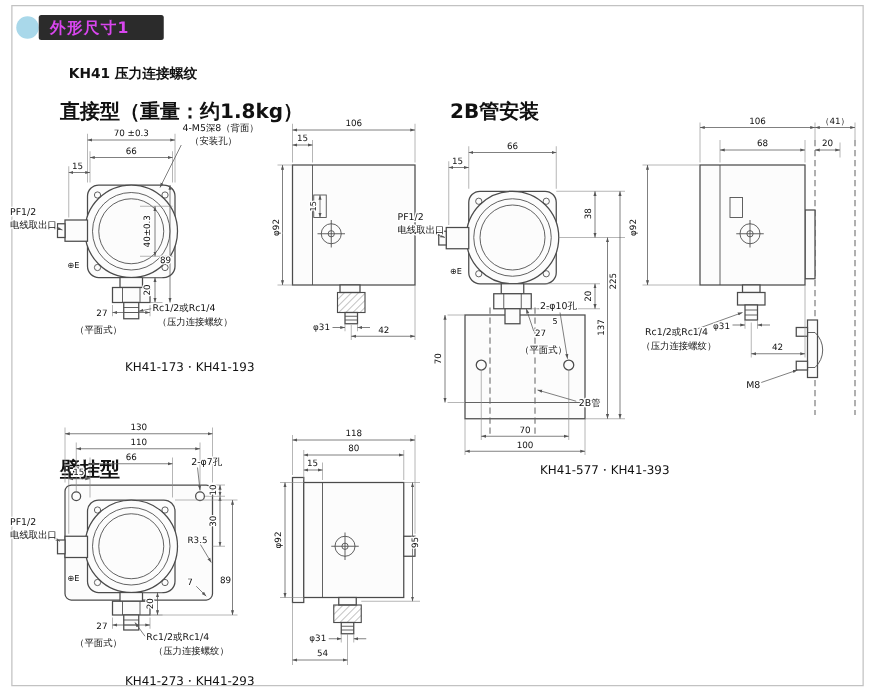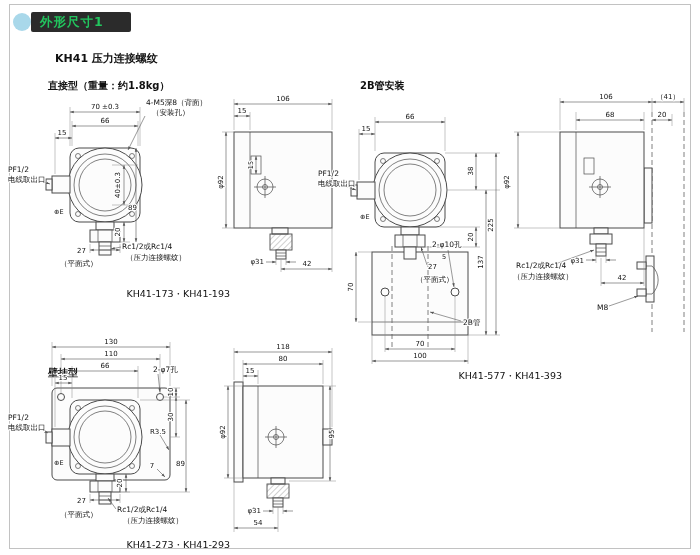--- a/index.html
+++ b/index.html
@@ -1,24 +1,24 @@
 <!DOCTYPE html>
 <html><head>
 <meta charset="utf-8">
 <style>
   * { margin:0; padding:0; box-sizing:border-box; }
   html,body { width:700px; height:555px; }
   body { background:#ffffff; font-family:"DejaVu Sans","Liberation Sans",sans-serif; color:#111; }
   .page { position:relative; width:700px; height:555px; background:#fff; overflow:hidden; }
   .hdr-dot { position:absolute; left:13px; top:13px; width:18px; height:18px; border-radius:50%; background:#a9d8ea; }
-  .hdr-bar { position:absolute; left:31px; top:12px; height:20px; min-width:100px; background:#2b2b2b; color:#22c55e;
+  .hdr-bar { position:absolute; left:31px; top:12px; height:20px; min-width:100px; background:#2b2b2b; color:#d946ef;
              font-size:12.5px; font-weight:bold; line-height:20px; padding:0 12px 0 9px; border-radius:2px; letter-spacing:1px; }
   .prod-title { position:absolute; left:55px; top:51px; font-size:11px; font-weight:bold; }
-  .sec-title { position:absolute; font-size:10px; font-weight:bold; }
-  .model { position:absolute; font-size:9.5px; text-align:right; width:130px; }
+  .sec-title { position:absolute; font-size:16px; font-weight:bold; }
+  .model { position:absolute; font-size:9.5px; text-align:left; width:130px; }
   svg { position:absolute; left:0; top:0; }
   svg text { font-family:"DejaVu Sans","Liberation Sans",sans-serif; fill:#111;
              paint-order:stroke; stroke:#fff; stroke-width:2.2px; stroke-linejoin:round; }
   .d { font-size:7px; }
   .c { font-size:7.5px; }
   .g { font-size:6.5px; }
   .body { fill:#fcfcfc; stroke:#4b4b4b; stroke-width:1; }
   .thin { fill:none; stroke:#4b4b4b; stroke-width:0.7; }
   .dash { fill:none; stroke:#606060; stroke-width:0.8; stroke-dasharray:5 3; }
   .dim { stroke:#555; stroke-width:0.6; fill:none; }

